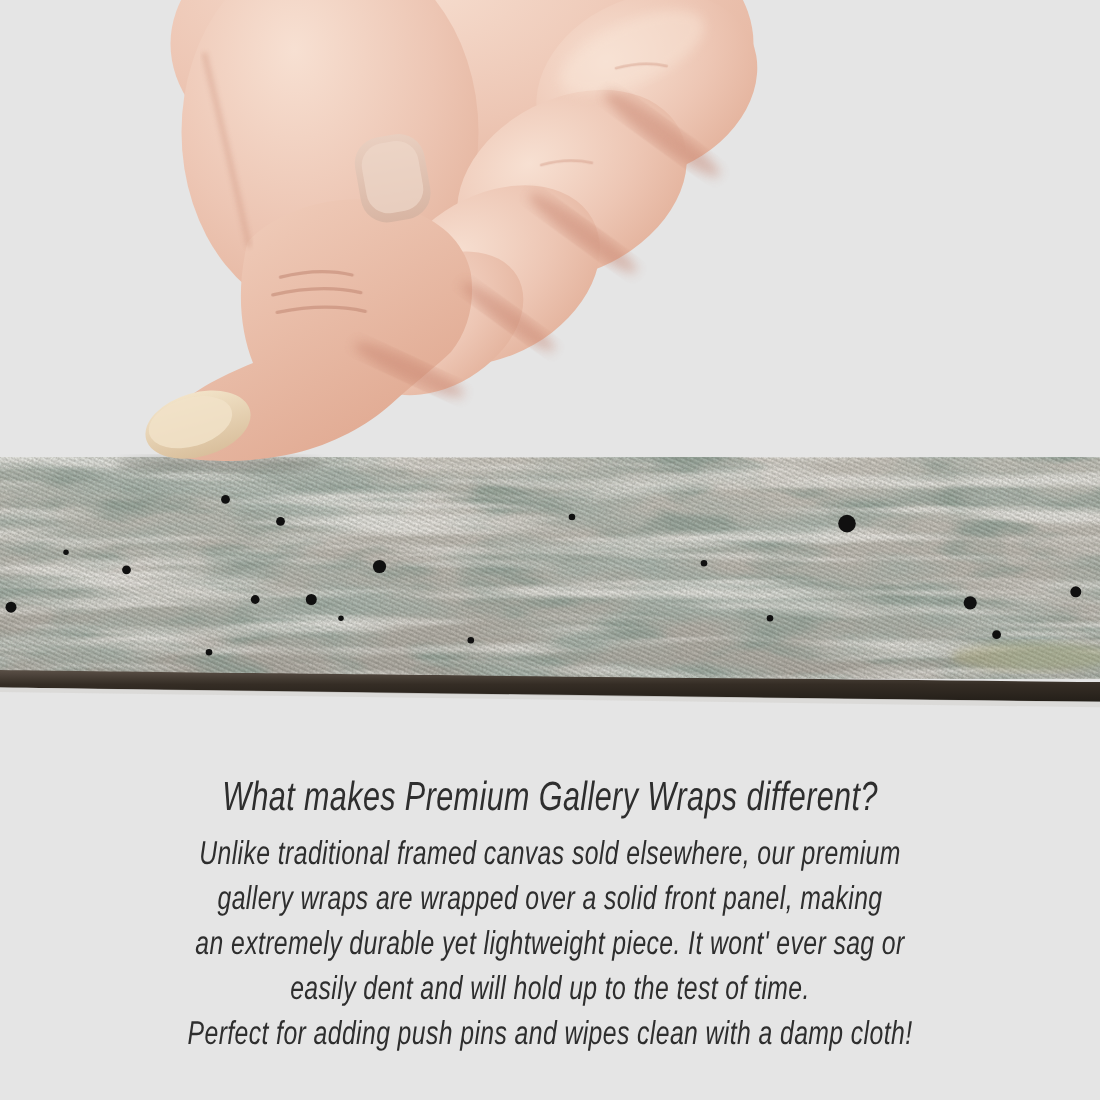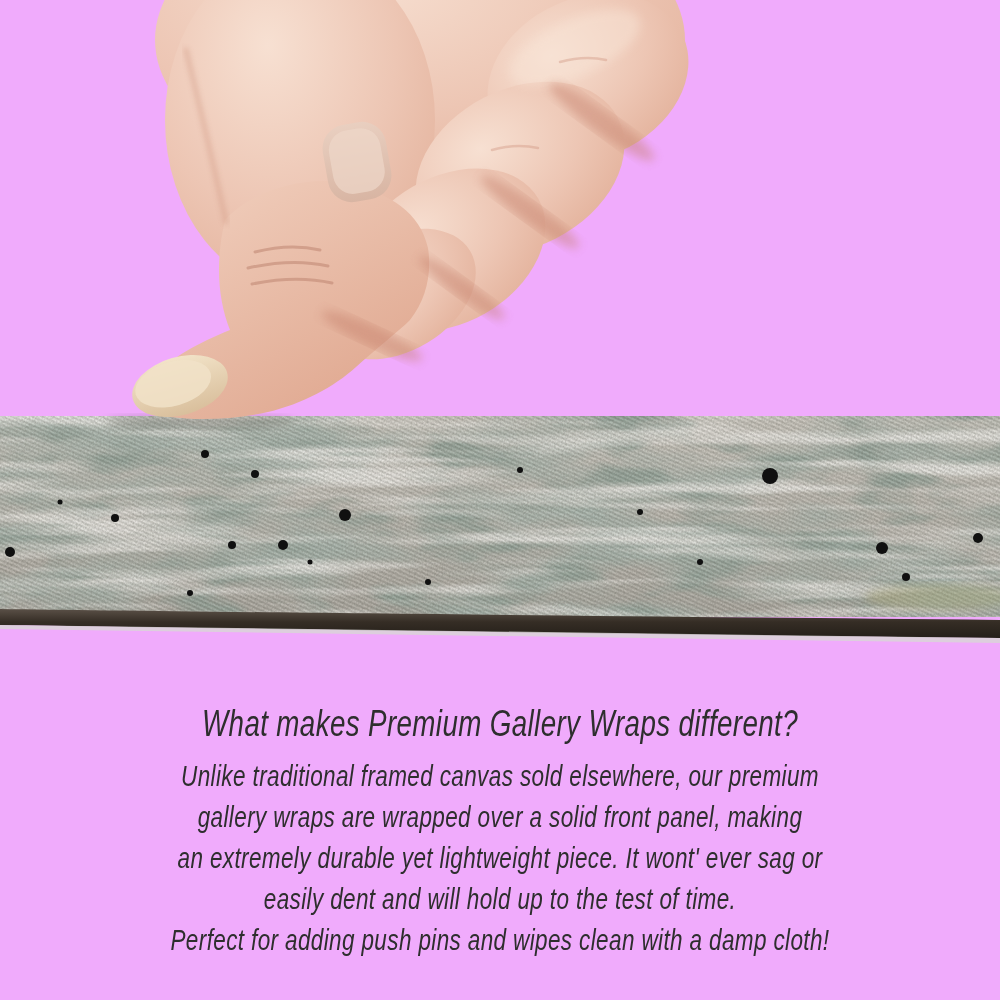--- a/index.html
+++ b/index.html
@@ -1,17 +1,17 @@
 <!DOCTYPE html>
 <html><head>
 <meta charset="utf-8">
 <style>
   html,body{margin:0;padding:0;background:#ffffff;}
   body{width:1000px;height:1000px;overflow:hidden;font-family:"Liberation Sans",sans-serif;}
-  .stage{position:relative;width:1000px;height:1000px;background:#f0abfc;}
+  .stage{position:relative;width:1000px;height:1000px;background:#e5e5e5;}
   .strip-svg{position:absolute;top:412px;left:0;display:block;}
   .hand-svg{position:absolute;top:0;left:0;display:block;}
   .copy{
     position:absolute;top:701px;left:0;width:1000px;
     text-align:center;font-style:italic;color:#2e2e2e;
     transform:scaleX(0.75);transform-origin:500px 0;
     letter-spacing:0.5px;
   }
   .headline{font-size:37px;line-height:46px;margin-bottom:8px;font-weight:400;}
   .bodyline{font-size:30px;line-height:41px;font-weight:400;}

